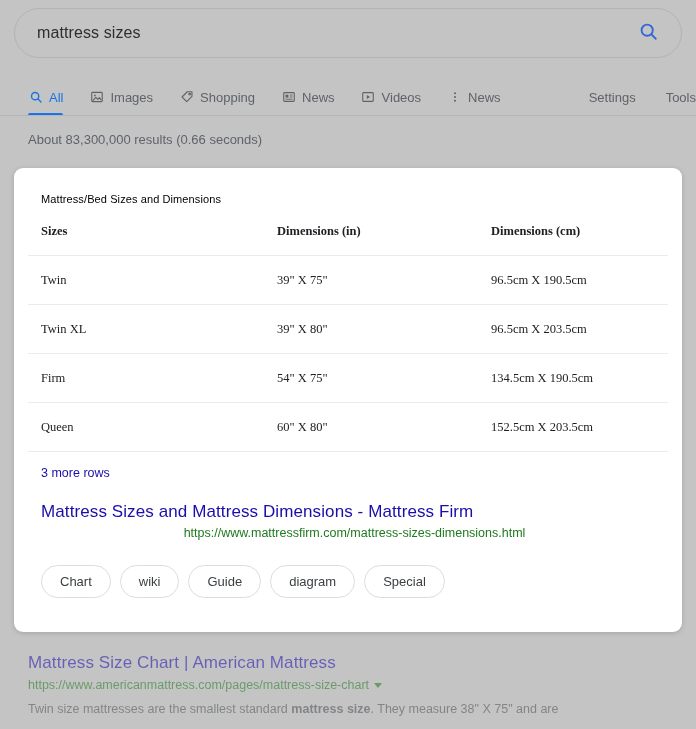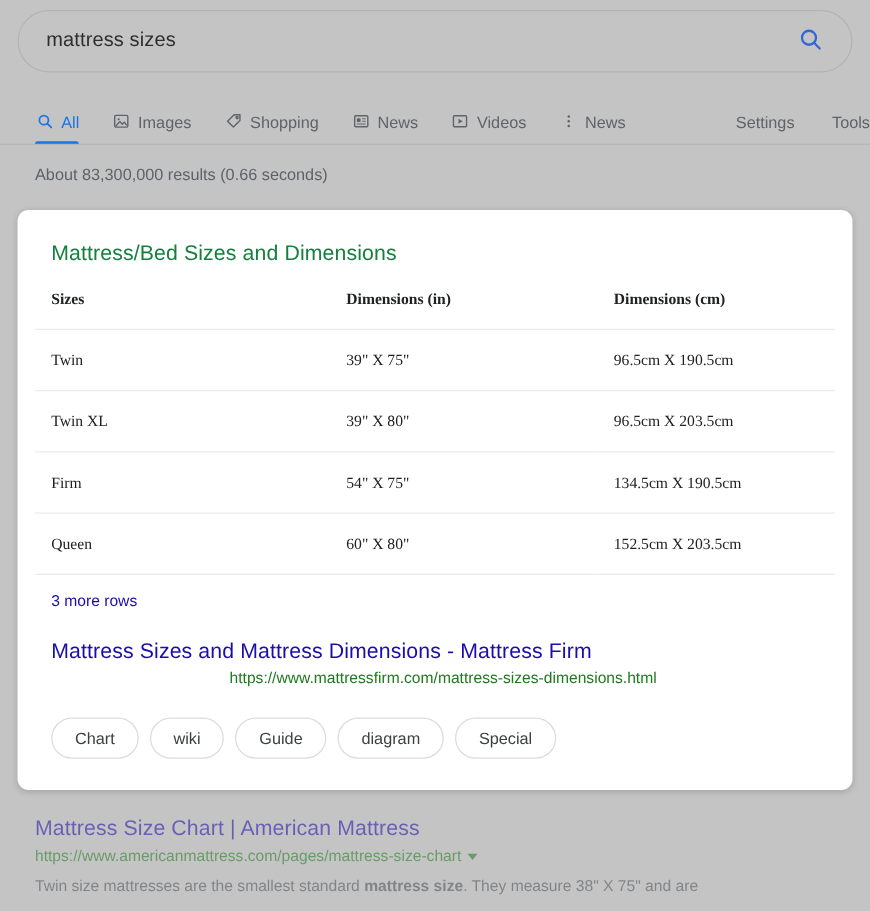--- a/index.html
+++ b/index.html
@@ -120,22 +120,22 @@
     left: 14px; top: 168px;
     width: 668px;
     height: 464px;
     background: #ffffff;
     border-radius: 9px;
     box-shadow: 0 1px 5px rgba(0,0,0,0.16);
     padding: 16px 14px 0 14px;
     overflow: hidden;
   }
   .card-title {
-    font-size: 17px;
-    color: #15803d;
+    font-size: 11px;
+    color: #000000;
     margin: 9px 0 0 13px;
     letter-spacing: 0.1px;
   }
 
   
   .dim-table {
     width: 100%;
     border-collapse: collapse;
     margin-top: 19px;
     table-layout: fixed;

